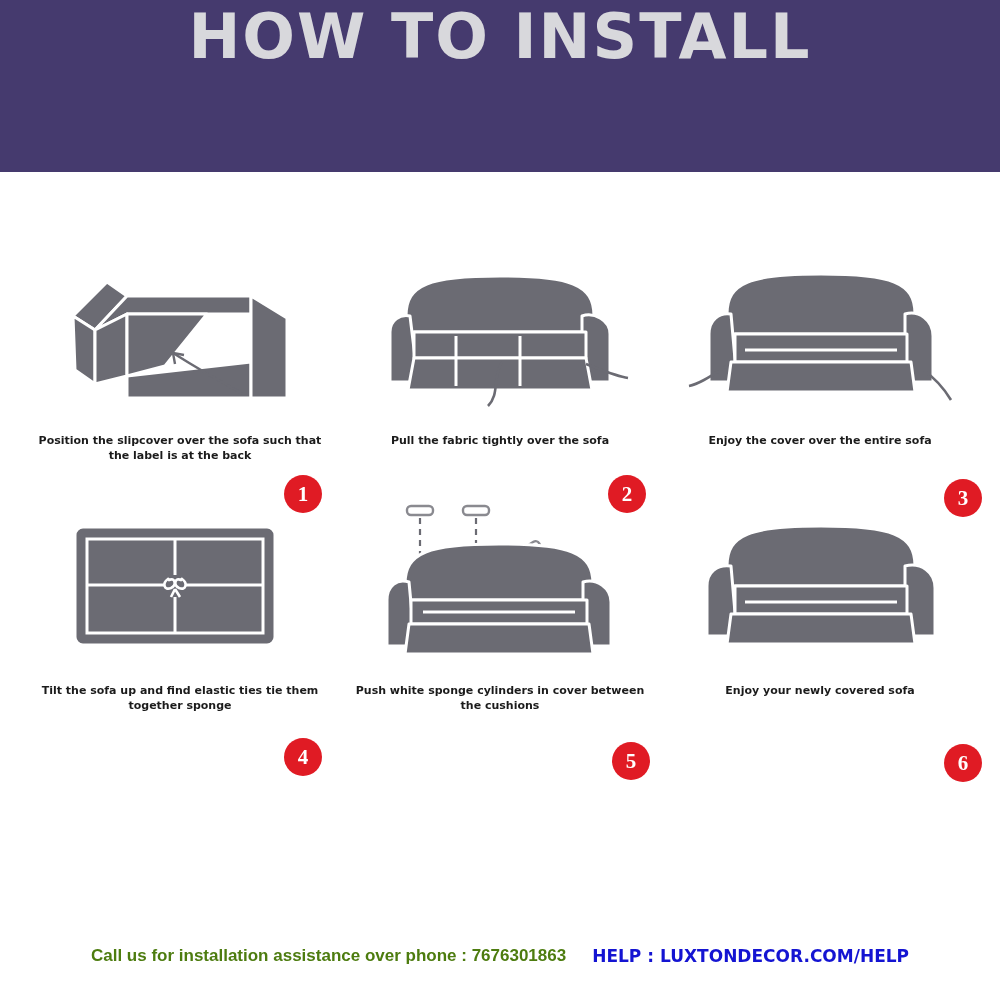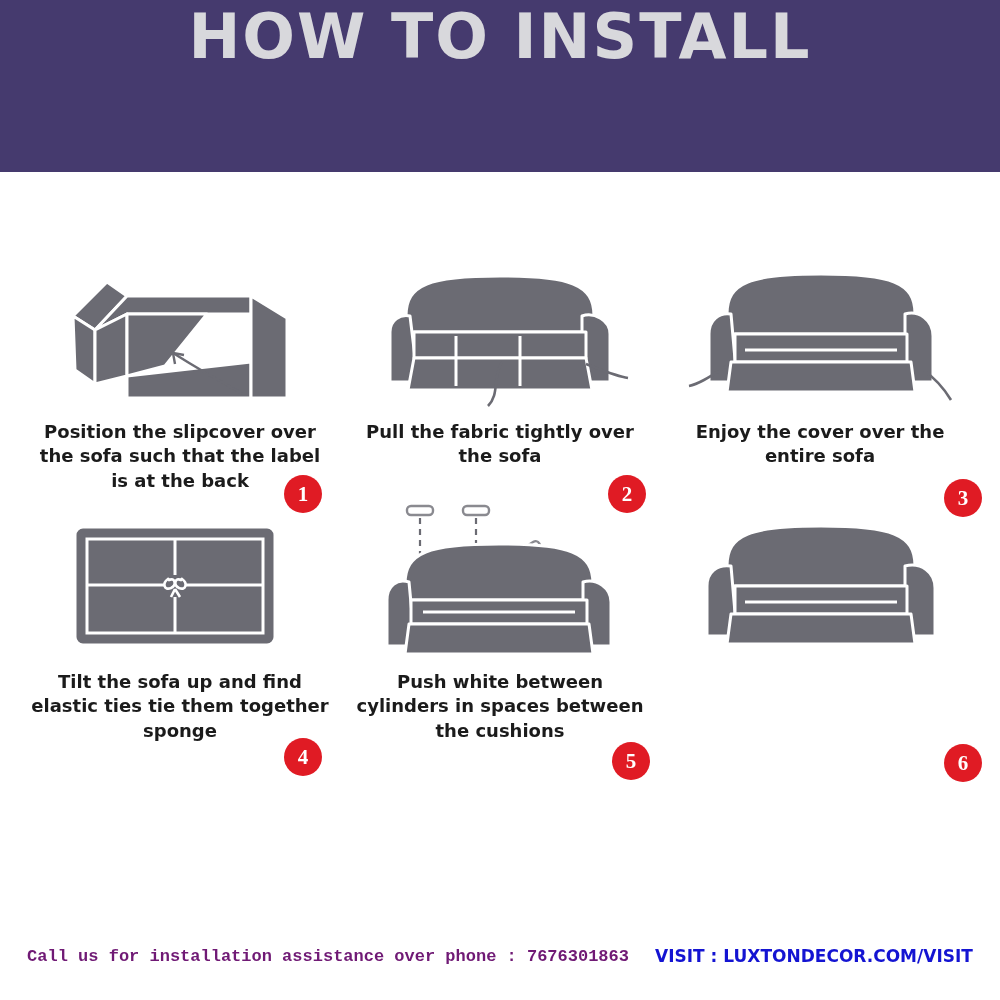--- a/index.html
+++ b/index.html
@@ -87,23 +87,24 @@
     background: #e01b24;
     color: #ffffff;
     font-size: 21px;
     font-weight: bold;
     display: flex;
     align-items: center;
     justify-content: center;
     font-family: "Liberation Serif", serif;
   }
   .caption {
+    margin-top: 14px;
     width: 300px;
     text-align: center;
-    font-size: 18px;
+    font-size: 11px;
     font-weight: bold;
     color: #1b1b1b;
     line-height: 1.35;
     font-family: "DejaVu Sans", sans-serif;
   }
 
   
   .badge-1 { right: 18px; bottom: -8px; }
   .badge-2 { right: 14px; bottom: -8px; }
   .badge-3 { right: -2px; bottom: -12px; }
@@ -118,22 +119,22 @@
     bottom: 34px;
     width: 1000px;
     display: flex;
     align-items: center;
     justify-content: center;
     gap: 26px;
   }
   .footer-phone {
     font-size: 17px;
     font-weight: bold;
-    color: #701a75;
-    font-family: Liberation Mono, monospace;
+    color: #4d7c0f;
+    font-family: Liberation Sans, sans-serif;
   }
   .footer-link {
     font-size: 17px;
     font-weight: bold;
     color: #1414d2;
     font-family: "DejaVu Sans", sans-serif;
     text-decoration: none;
   }
 </style>
 </head>
@@ -263,41 +264,42 @@
             <path d="M218 82 C 232 78, 246 88, 246 102 L246 146 L218 146 Z"></path>
             <path d="M46 100 L222 100 L222 124 L46 124 Z"></path>
             <path d="M44 124 L224 124 L228 154 L40 154 Z"></path>
           </g>
           <g fill="none" stroke="#ffffff" stroke-width="3">
             <path d="M58 112 L210 112"></path>
           </g>
         </svg>
       </div>
       <div class="badge badge-5">5</div>
-      <div class="caption">Push white between cylinders in spaces between the cushions</div>
+      <div class="caption">Push white sponge cylinders in cover between the cushions</div>
     </div>
 
     <div class="step">
       <div class="art">
         <svg width="270" height="160" viewBox="0 0 270 160">
           <g fill="#6b6b73" stroke="#ffffff" stroke-width="3" stroke-linejoin="round">
             <path d="M42 58 C 42 26, 66 18, 136 18 C 206 18, 230 26, 230 58 L230 78 L42 78 Z"></path>
             <path d="M22 78 C 22 64, 32 56, 46 58 L52 128 L22 128 Z"></path>
             <path d="M220 58 C 236 54, 250 64, 250 80 L250 128 L220 128 Z"></path>
             <path d="M50 78 L222 78 L222 106 L50 106 Z"></path>
             <path d="M46 106 L226 106 L230 136 L42 136 Z"></path>
           </g>
           <g fill="none" stroke="#ffffff" stroke-width="3">
             <path d="M60 94 L212 94"></path>
           </g>
         </svg>
       </div>
       <div class="badge badge-6">6</div>
+      <div class="caption">Enjoy your newly covered sofa</div>
     </div>
 
   </div>
 
   <div class="footer">
     <div class="footer-phone">Call us for installation assistance over phone : 7676301863</div>
-    <a class="footer-link" href="#">VISIT : LUXTONDECOR.COM/VISIT</a>
+    <a class="footer-link" href="#">HELP : LUXTONDECOR.COM/HELP</a>
   </div>
 
 </div>
 
 </body></html>

